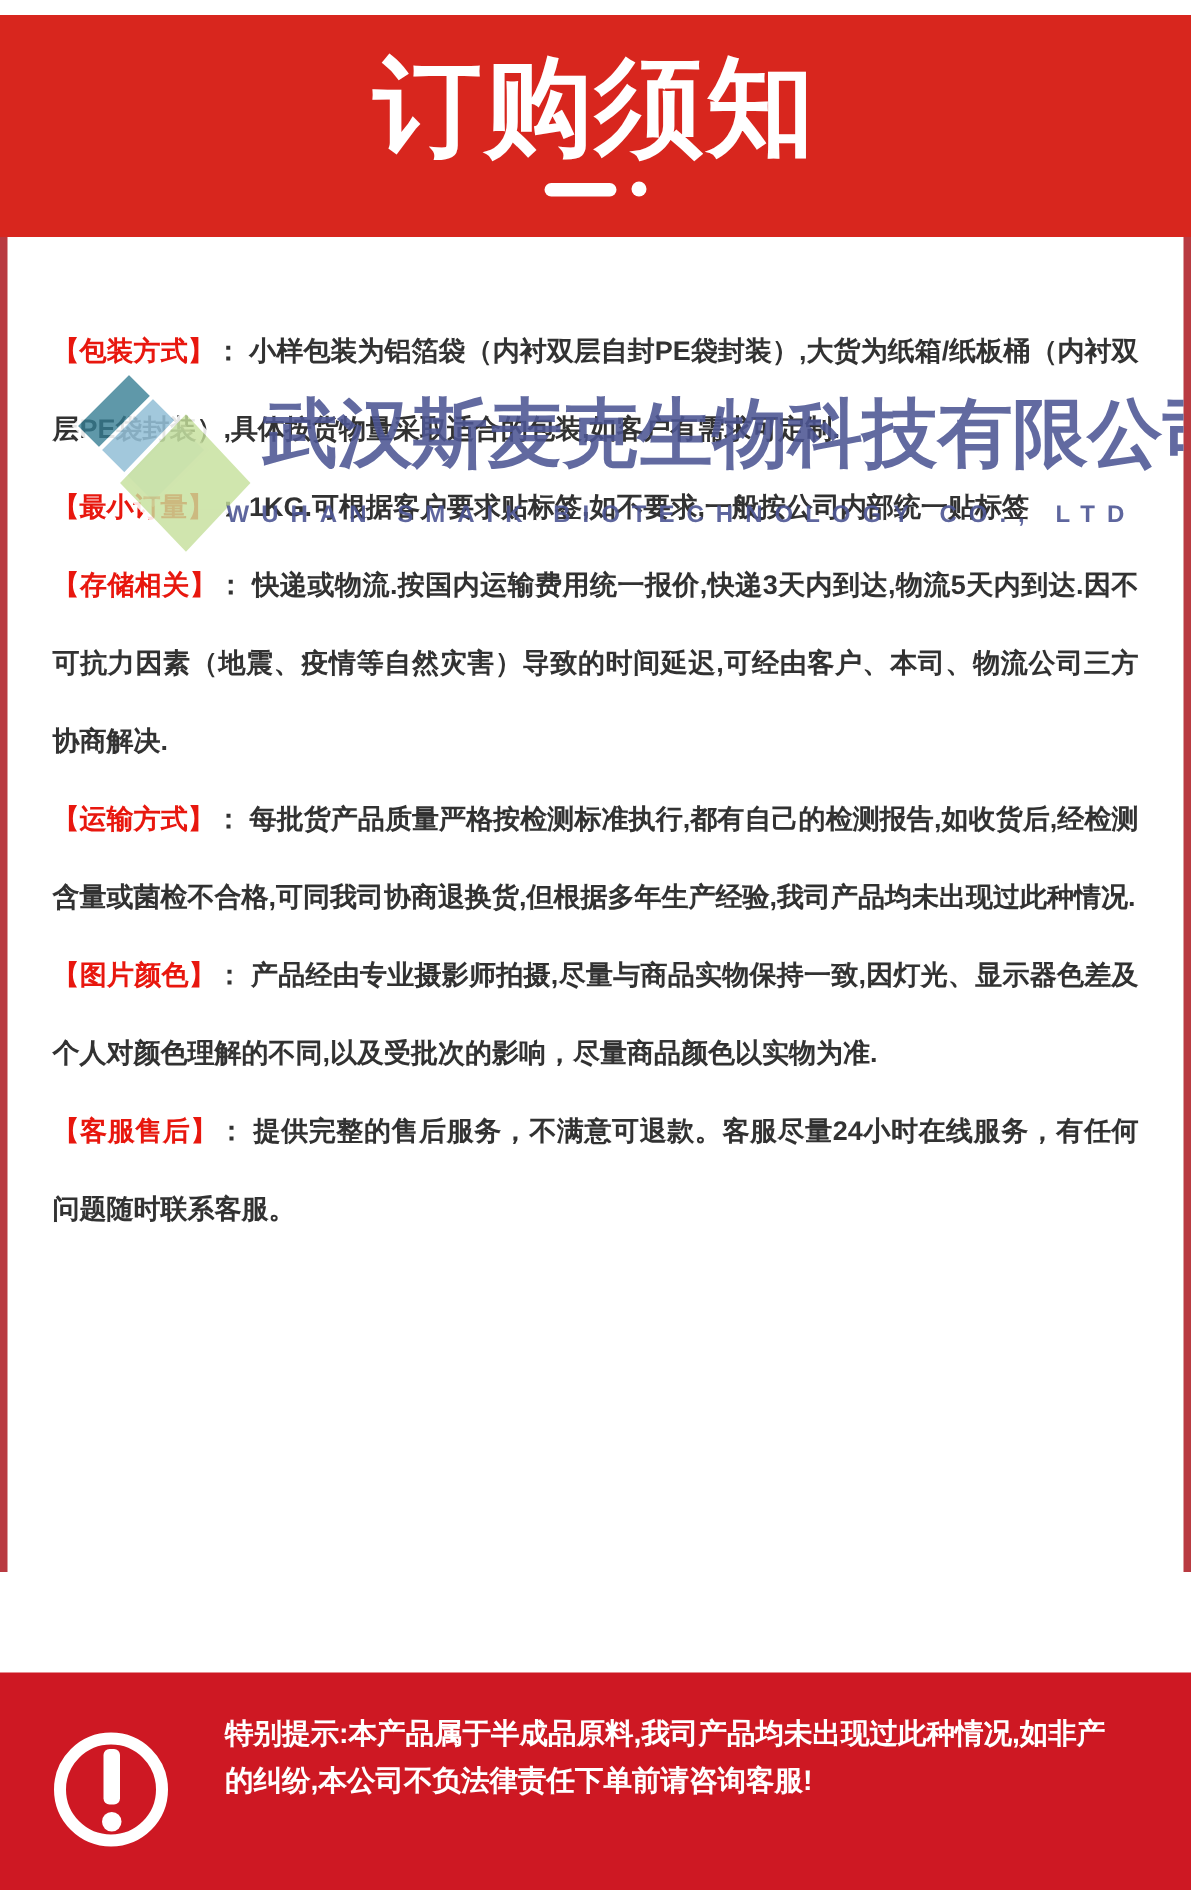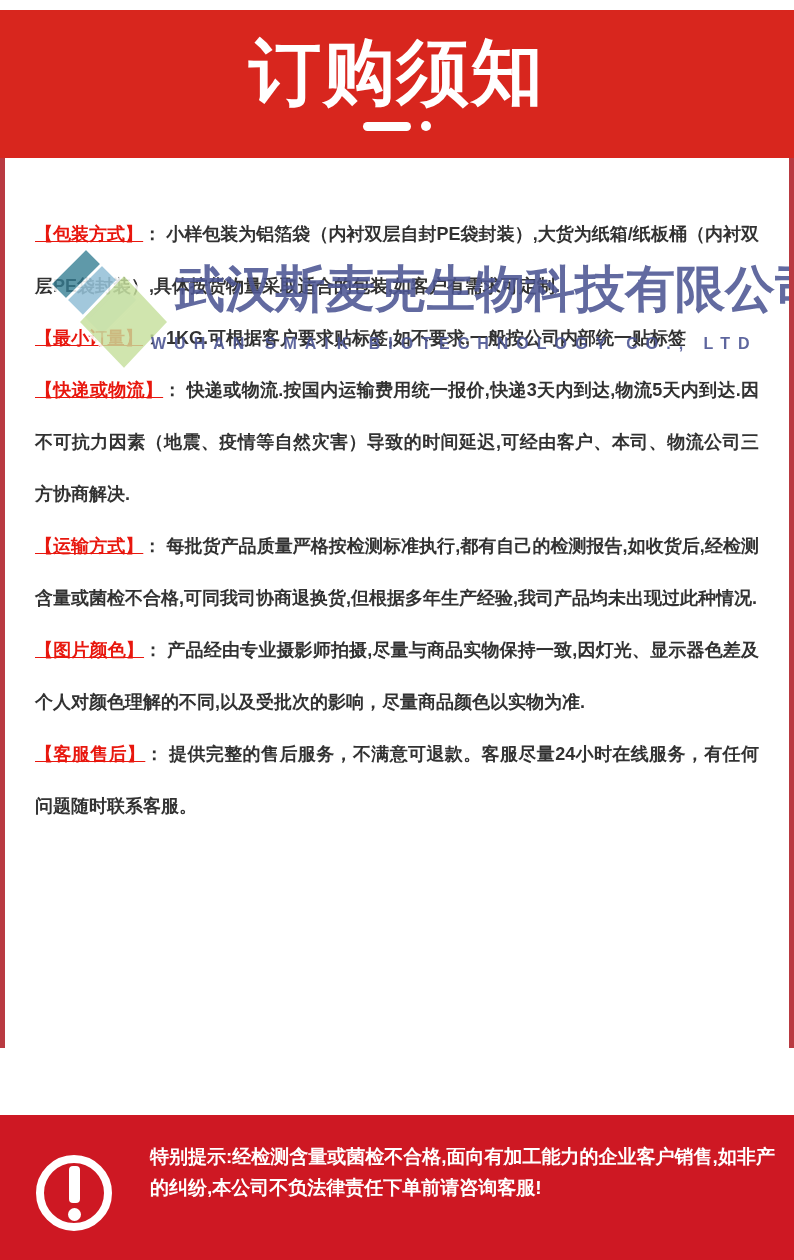--- a/index.html
+++ b/index.html
@@ -12,21 +12,21 @@
   
   .hero { height:148px; background:var(--header-red,#d8261e); display:flex; flex-direction:column; align-items:center; padding-top:22px; }
   .hero h1 { margin:0; font-size:72px; line-height:80px; font-weight:900; color:#ffffff; letter-spacing:2px; }
   .dash { display:flex; align-items:center; gap:10px; margin-top:9px; }
   .dash .bar { width:48px; height:9px; border-radius:5px; background:#fff; }
   .dash .dot { width:10px; height:10px; border-radius:50%; background:#fff; }
 
   
   .notice { height:890px; background:#fff; border-left:5px solid var(--side-border-red,#b93a41); border-right:5px solid var(--side-border-red,#b93a41); padding:50px 30px 0; position:relative; overflow:hidden; }
   .notice p { margin:0; font-size:18px; line-height:52px; font-weight:700; color:var(--body-text,#323232); text-align:justify; position:relative; z-index:1; }
-  .notice .lbl { color:var(--label-red,#e8170e);text-decoration:underline; }
+  .notice .lbl { color:var(--label-red,#e8170e); }
 
   
   .watermark { position:absolute; left:0; top:0; width:100%; height:100%; z-index:2; pointer-events:none; }
   .wm-logo { position:absolute; left:39px; top:86px; opacity:.88; }
   .wm-cn { position:absolute; left:154px; top:106px; font-size:50px; line-height:50px; font-weight:700; color:var(--watermark-blue,#4d5694); opacity:.88; white-space:nowrap; letter-spacing:0px;margin-left:16px; }
   .wm-en { position:absolute; left:146px; top:177px; font-size:16px; font-weight:700; color:var(--watermark-blue,#4a5492); opacity:.9; letter-spacing:8px; white-space:nowrap; }
 
   .gap-strip { height:67px; background:#ffffff; }
 
   
@@ -61,38 +61,38 @@
         <polygon points="80,30 125,78 80,126 34,78" fill="#c5df9b" fill-opacity="0.92" stroke="#ffffff" stroke-width="3"></polygon>
       </svg>
       <div class="wm-cn">武汉斯麦克生物科技有限公司</div>
       <div class="wm-en">WUHAN SMAIK BIOTECHNOLOGY CO., LTD</div>
     </div>
 
     <p><span class="lbl">【包装方式】</span><span class="txt">： 小样包装为铝箔袋（内衬双层自封PE袋封装）,大货为纸箱/纸板桶（内衬双层PE袋封装）,具体按货物量采取适合的包装,如客户有需求可定制.</span></p>
 
     <p><span class="lbl">【最小订量】</span><span class="txt">： 1KG.可根据客户要求贴标签,如不要求,一般按公司内部统一贴标签</span></p>
 
-    <p><span class="lbl">【快递或物流】</span><span class="txt">： 快递或物流.按国内运输费用统一报价,快递3天内到达,物流5天内到达.因不可抗力因素（地震、疫情等自然灾害）导致的时间延迟,可经由客户、本司、物流公司三方协商解决.</span></p>
+    <p><span class="lbl">【存储相关】</span><span class="txt">： 快递或物流.按国内运输费用统一报价,快递3天内到达,物流5天内到达.因不可抗力因素（地震、疫情等自然灾害）导致的时间延迟,可经由客户、本司、物流公司三方协商解决.</span></p>
 
 
     <p><span class="lbl">【运输方式】</span><span class="txt">： 每批货产品质量严格按检测标准执行,都有自己的检测报告,如收货后,经检测含量或菌检不合格,可同我司协商退换货,但根据多年生产经验,我司产品均未出现过此种情况.</span></p>
 
     <p><span class="lbl">【图片颜色】</span><span class="txt">： 产品经由专业摄影师拍摄,尽量与商品实物保持一致,因灯光、显示器色差及个人对颜色理解的不同,以及受批次的影响，尽量商品颜色以实物为准.</span></p>
 
 
     <p><span class="lbl">【客服售后】</span><span class="txt">： 提供完整的售后服务，不满意可退款。客服尽量24小时在线服务，有任何问题随时联系客服。</span></p>
 
   </main>
 
   <div class="gap-strip"></div>
 
   <footer class="warn">
     <div class="excl">
       <span class="excl-bar"></span>
       <span class="excl-dot"></span>
     </div>
     <div class="ftext">
-      <div class="fline">特别提示:经检测含量或菌检不合格,面向有加工能力的企业客户销售,如非产</div>
+      <div class="fline">特别提示:本产品属于半成品原料,我司产品均未出现过此种情况,如非产</div>
       <div class="fline">的纠纷,本公司不负法律责任下单前请咨询客服!</div>
     </div>
   </footer>
 
 </div>
 
 </body></html>

